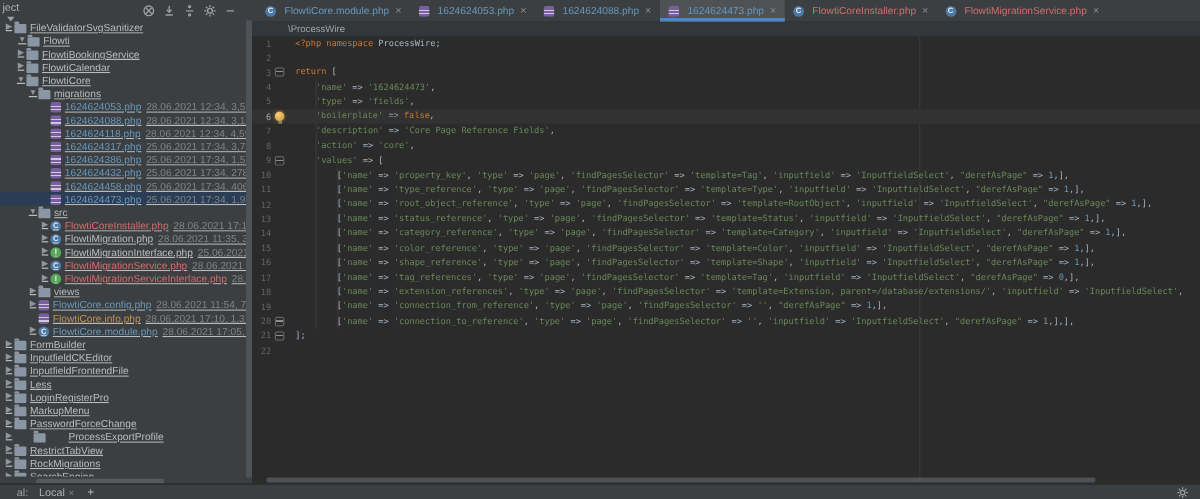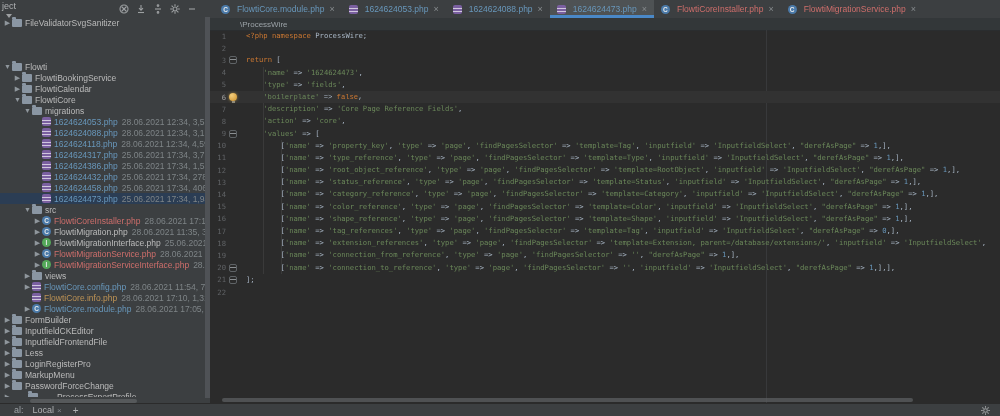--- a/index.html
+++ b/index.html
@@ -10,21 +10,21 @@
   
   .project-panel{position:absolute;left:0;top:0;width:210px;height:403px;background:#3C3F41;overflow:hidden;}
   .panel-header{height:18px;display:flex;align-items:center;color:#AFB1B3;font-size:9px;padding-left:2px;}
   .panel-title{display:flex;align-items:center;gap:3px;flex-direction:column;}
   .panel-header .hdr-icons{margin-left:auto;display:flex;align-items:center;gap:5px;padding-right:12px;}
   .hdr-icons .hicon{width:12px;height:12px;display:inline-flex;align-items:center;justify-content:center;cursor:pointer;}
   .hdr-icons svg{stroke:#9DA0A2;fill:none;stroke-width:1.1;}
   .caret-down{display:inline-block;width:0;height:0;border-left:3px solid transparent;border-right:3px solid transparent;border-top:4px solid #9DA0A2;}
 
   .tree{position:absolute;left:0;top:17px;width:205px;bottom:6px;overflow:hidden;}
-  .tree-row{height:11px;display:flex;align-items:center;white-space:nowrap;overflow:hidden;font-size:8.5px;color:#BBBBBB;cursor:pointer;}
+  .tree-row{height:11px;display:flex;align-items:flex-end;white-space:nowrap;overflow:hidden;font-size:8.5px;color:#BBBBBB;cursor:pointer;text-decoration:underline;}
   .tree-row.selected{background:#2B3D54;}
   .tw-arrow{width:9px;flex:0 0 9px;text-align:center;color:#8F969C;font-size:7px;line-height:11px;}
   .tw-icon{flex:0 0 auto;margin-right:3px;}
   .tw-label{flex:0 0 auto;}
   .tw-meta{color:#7E8487;margin-left:4px;font-size:8.5px;}
   .fc-default{color:#BBBBBB}.fc-modified{color:#6897BB}.fc-error{color:#CE6E6B}.fc-amber{color:#BE9355}
 
   
   .ic-folder{width:10px;height:8px;background:#8A96A3;border-radius:1px;position:relative;display:inline-block;}
   .ic-folder:before{content:"";position:absolute;left:0;top:-2px;width:4px;height:2px;background:#8A96A3;border-radius:1px 1px 0 0;}
@@ -126,21 +126,21 @@
             </svg>
           </span>
         </span>
     </div>
     <div class="tree">
         <div class="tree-row" style="padding-left: 3px;">
           <span class="tw-arrow">▶</span>
           <span class="tw-icon ic-folder"></span>
           <span class="tw-label fc-default">FileValidatorSvgSanitizer</span>
         </div>
-        <div class="tree-row" style="padding-left: 3px; margin-top: 33px;">
+        <div class="tree-row" style="padding-left: 14px;">
           <span class="tw-arrow">▼</span>
           <span class="tw-icon ic-folder"></span>
           <span class="tw-label fc-default">Flowti</span>
         </div>
         <div class="tree-row" style="padding-left: 13px;">
           <span class="tw-arrow">▶</span>
           <span class="tw-icon ic-folder"></span>
           <span class="tw-label fc-default">FlowtiBookingService</span>
         </div>
         <div class="tree-row" style="padding-left: 13px;">

